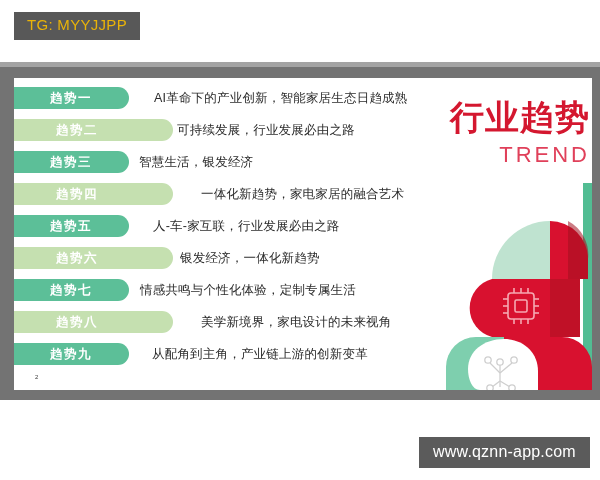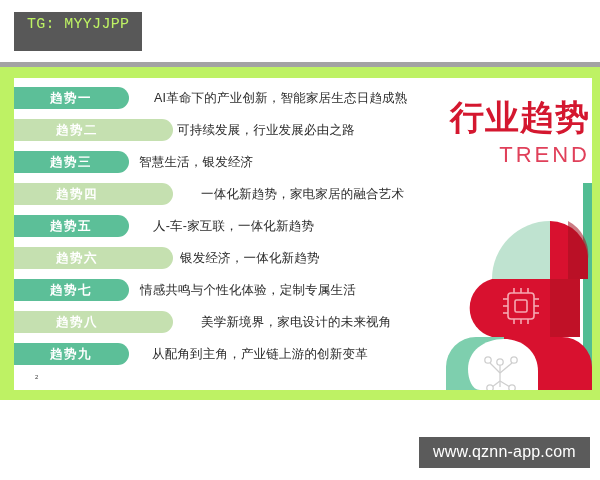--- a/index.html
+++ b/index.html
@@ -14,28 +14,27 @@
     overflow: hidden;
     position: relative;
   }
 
   
   #top-watermark {
     position: absolute;
     left: 14px;
     top: 12px;
     background: #585858;
-    color: #bef264;
+    color: #eab308;
     font-size: 15px;
     letter-spacing: 0.3px;
-    padding: 5px 13px 19px 13px;
+    padding: 5px 13px 8px 13px;
     line-height: 1;
     z-index: 40;
     white-space: nowrap;
-    font-family: Liberation Mono, monospace;
   }
 
   
   #bottom-watermark {
     position: absolute;
     left: 419px;
     top: 437px;
     background: #5b5b5b;
     color: #ffffff;
     font-size: 16px;
@@ -57,21 +56,21 @@
     z-index: 2;
   }
 
   
   #slide {
     position: absolute;
     left: 0;
     top: 67px;
     width: 600px;
     height: 333px;
-    background: #bef264;
+    background: #737373;
     z-index: 3;
     overflow: hidden;
   }
   
   #slide-canvas {
     position: absolute;
     left: 14px;
     top: 11px;
     width: 578px;
     height: 312px;
@@ -200,21 +199,21 @@
         <div class="trend-desc" style="left:125px;">智慧生活，银发经济</div>
       </div>
 
       <div class="trend-row even" style="top:105px;">
         <div class="trend-pill">趋势四</div>
         <div class="trend-desc" style="left:187px;">一体化新趋势，家电家居的融合艺术</div>
       </div>
 
       <div class="trend-row odd" style="top:137px;">
         <div class="trend-pill">趋势五</div>
-        <div class="trend-desc" style="left:139px;">人-车-家互联，一体化新趋势</div>
+        <div class="trend-desc" style="left:139px;">人-车-家互联，行业发展必由之路</div>
       </div>
 
       <div class="trend-row even" style="top:169px;">
         <div class="trend-pill">趋势六</div>
         <div class="trend-desc" style="left:166px;">银发经济，一体化新趋势</div>
       </div>
 
       <div class="trend-row odd" style="top:201px;">
         <div class="trend-pill">趋势七</div>
         <div class="trend-desc" style="left:126px;text-align:center;">情感共鸣与个性化体验，定制专属生活</div>

